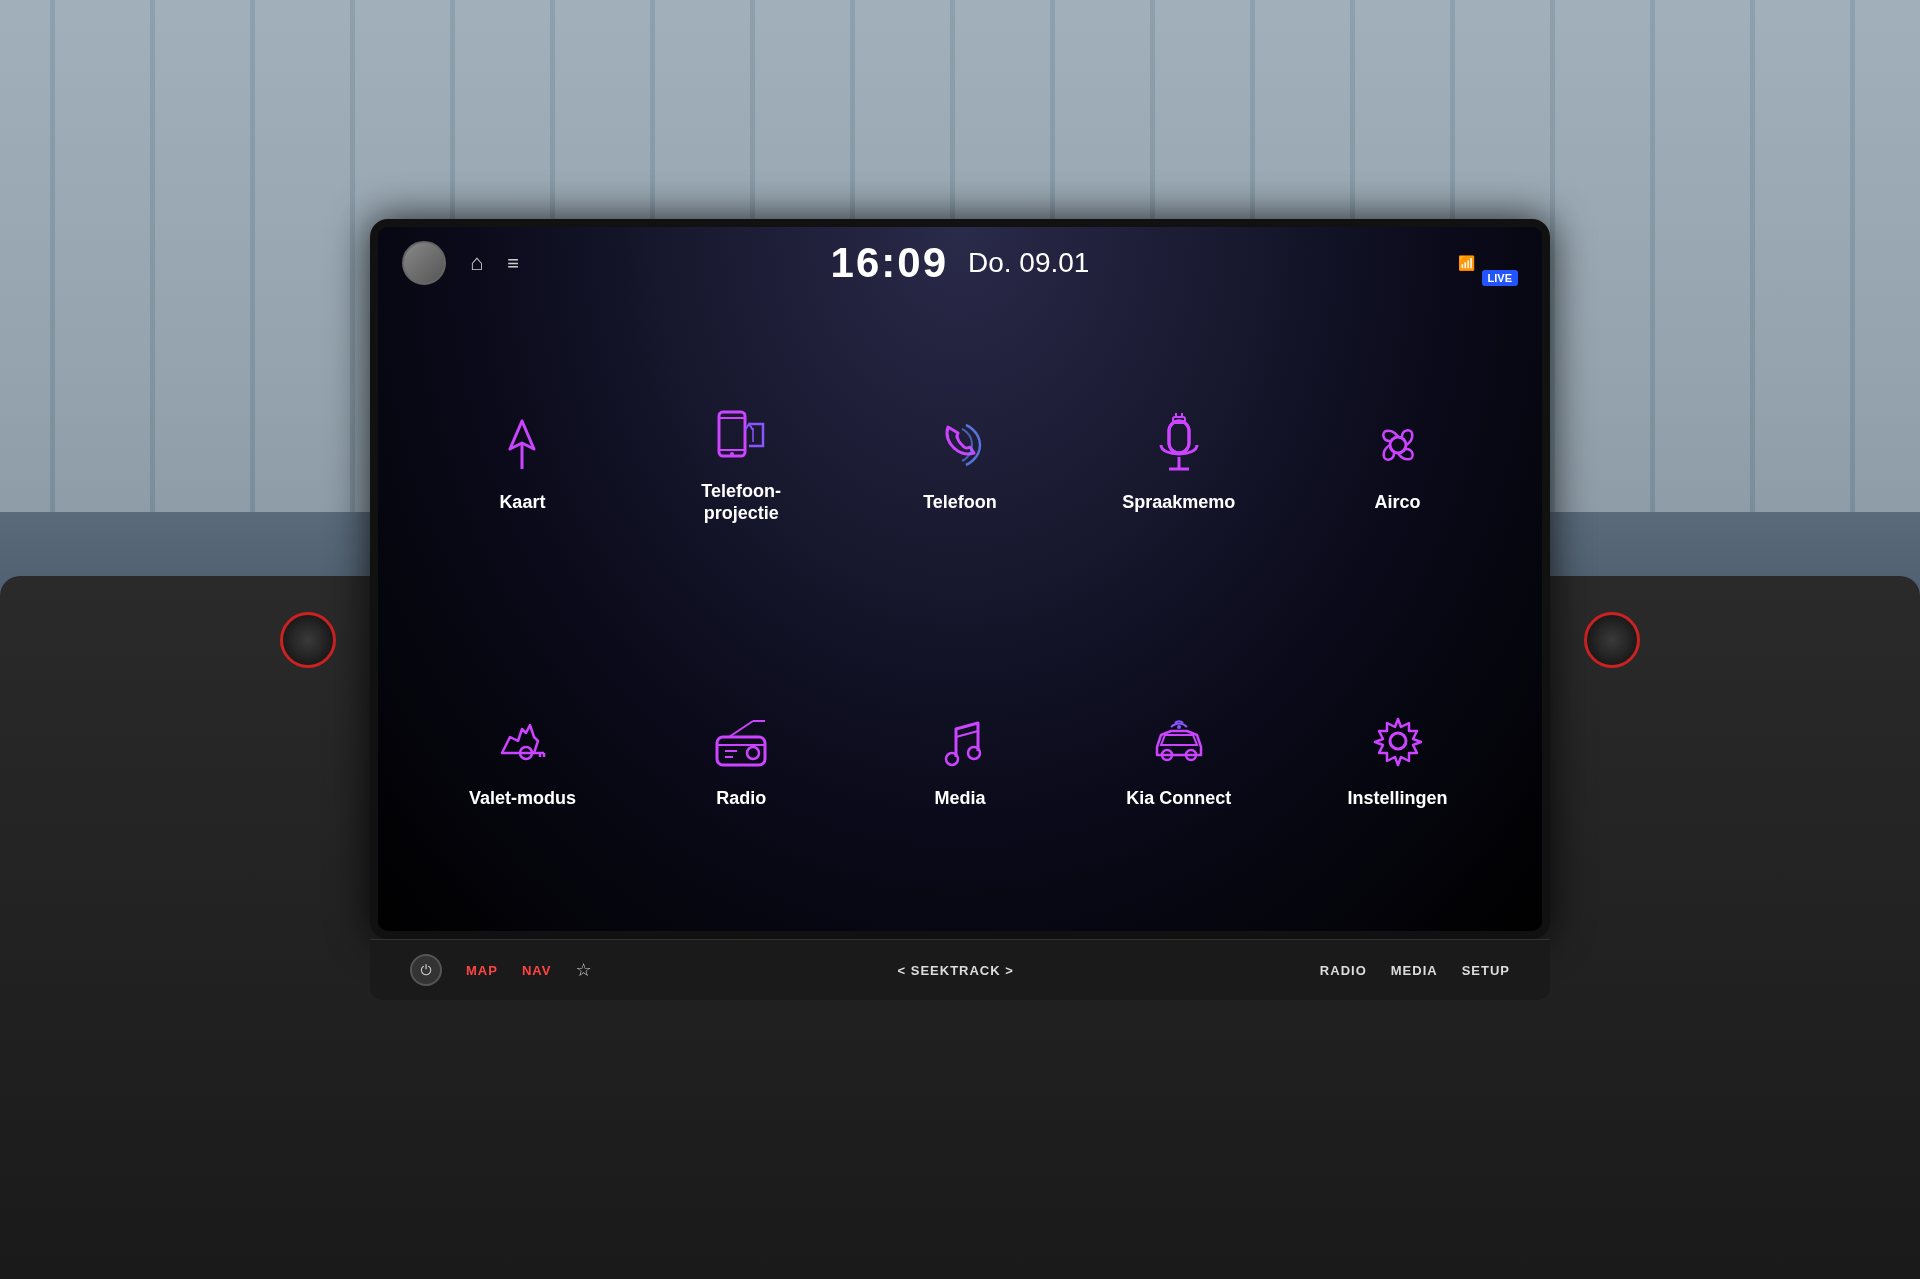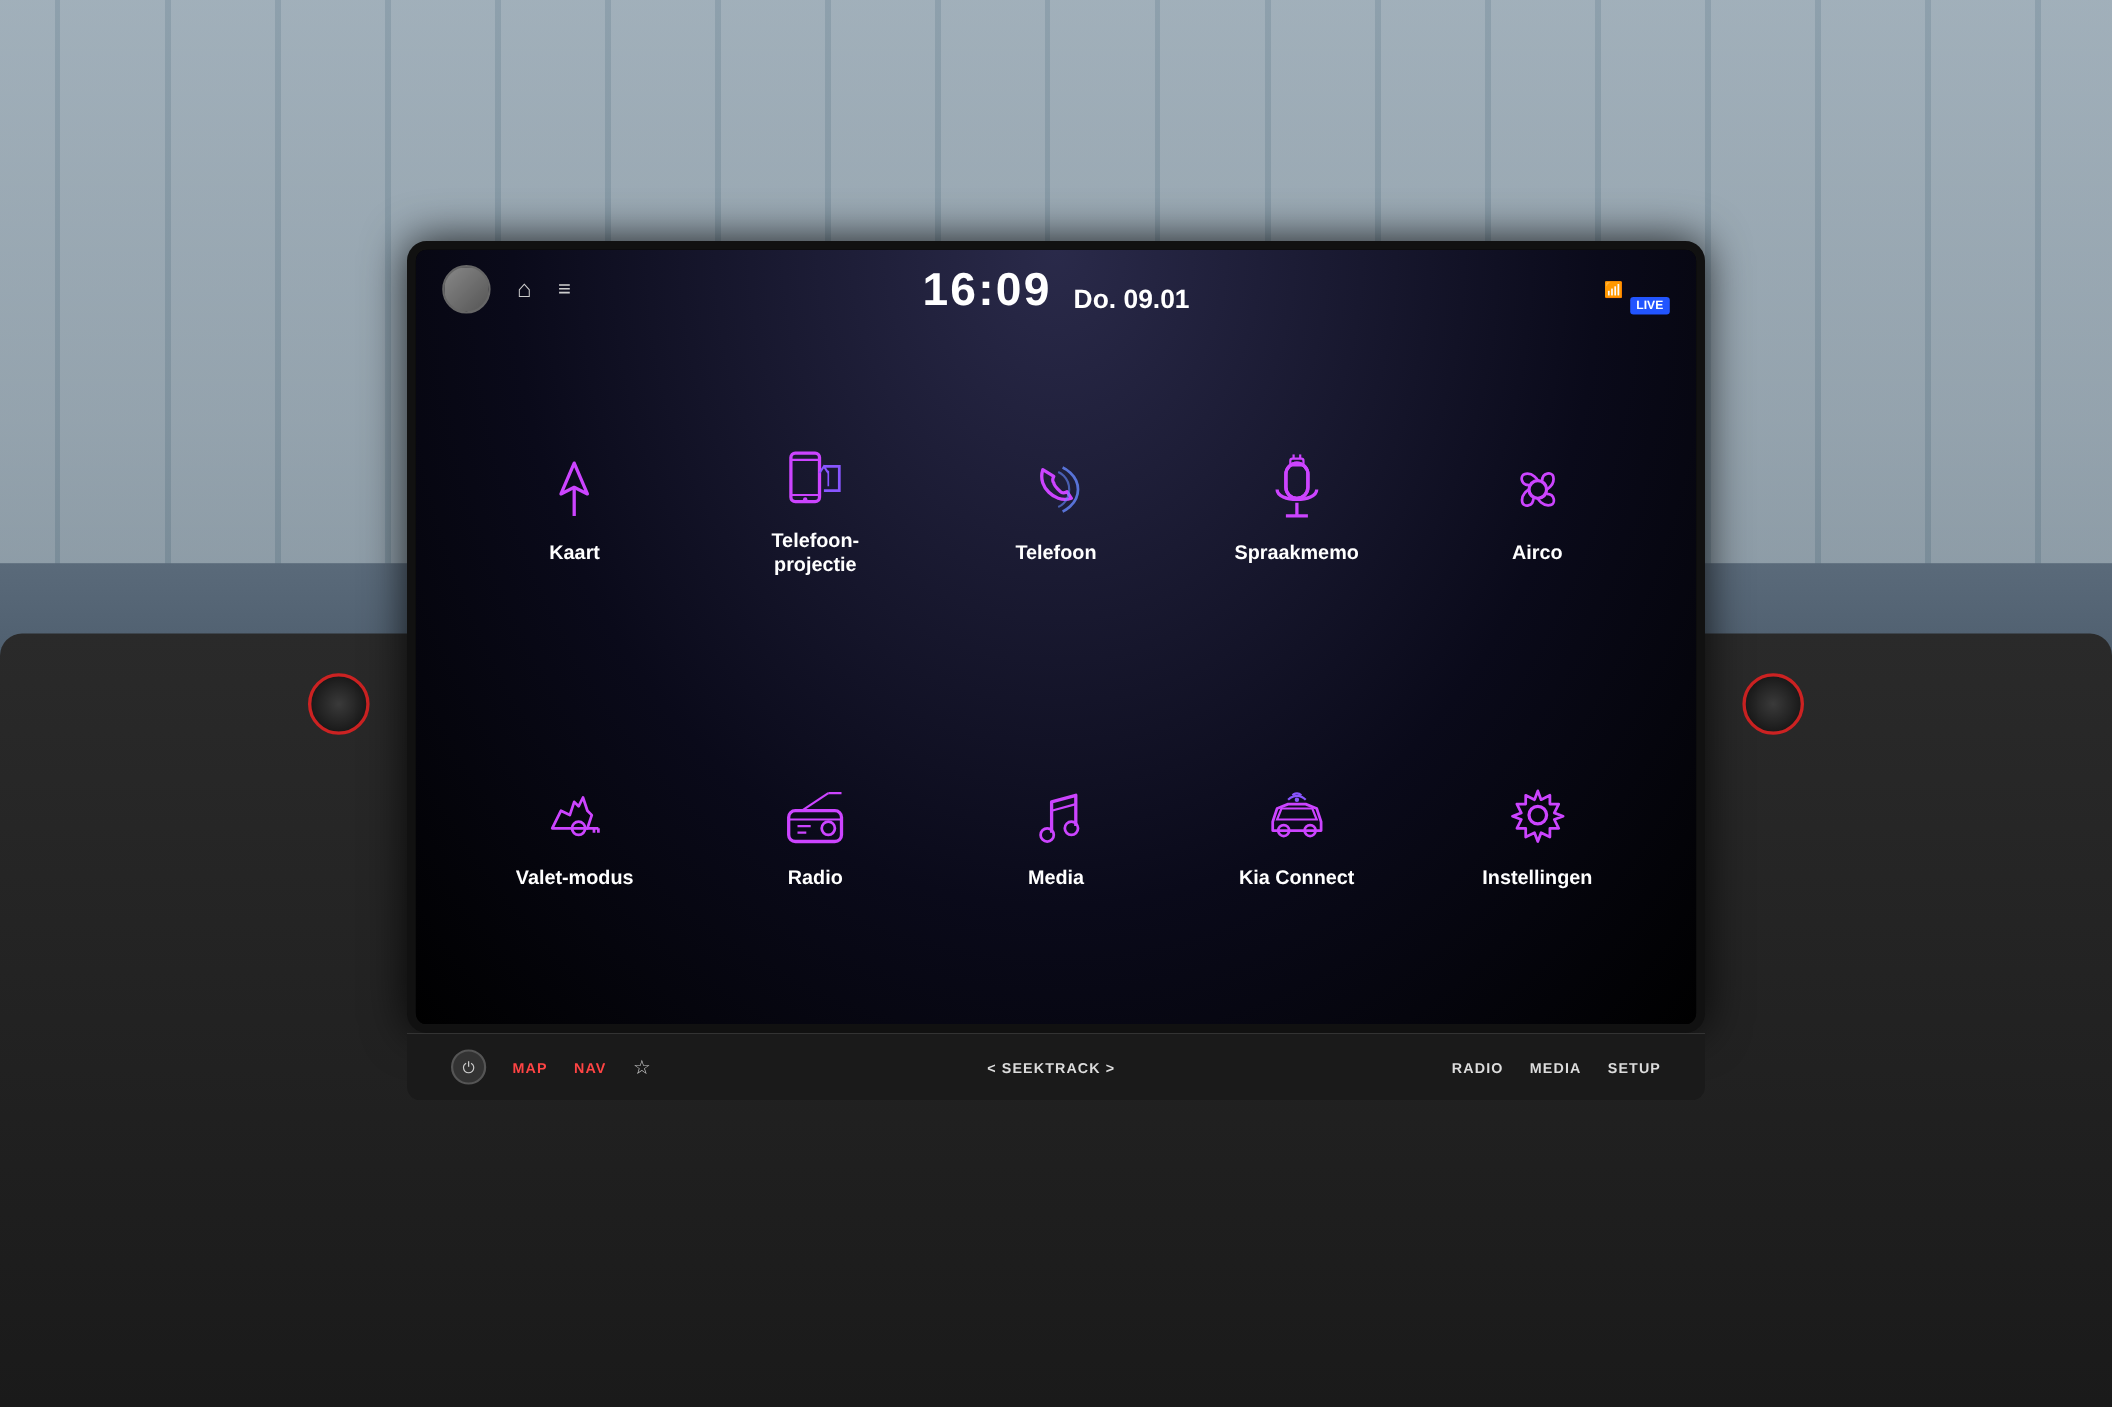--- a/index.html
+++ b/index.html
@@ -104,35 +104,35 @@
       color: #ccc;
       font-size: 20px;
       letter-spacing: 2px;
     }
 
     .time-date {
       position: absolute;
       left: 50%;
       transform: translateX(-50%);
       display: flex;
-      align-items: flex-end;
+      align-items: center;
       gap: 20px;
     }
 
     .time-display {
       color: #fff;
       font-size: 42px;
       font-weight: bold;
       letter-spacing: 2px;
     }
 
     .date-display {
       color: #fff;
-      font-size: 24px;
-      font-weight: 700;
+      font-size: 28px;
+      font-weight: 400;
     }
 
     .top-right {
       margin-left: auto;
       display: flex;
       align-items: center;
       gap: 6px;
     }
 
     .signal-icon {

